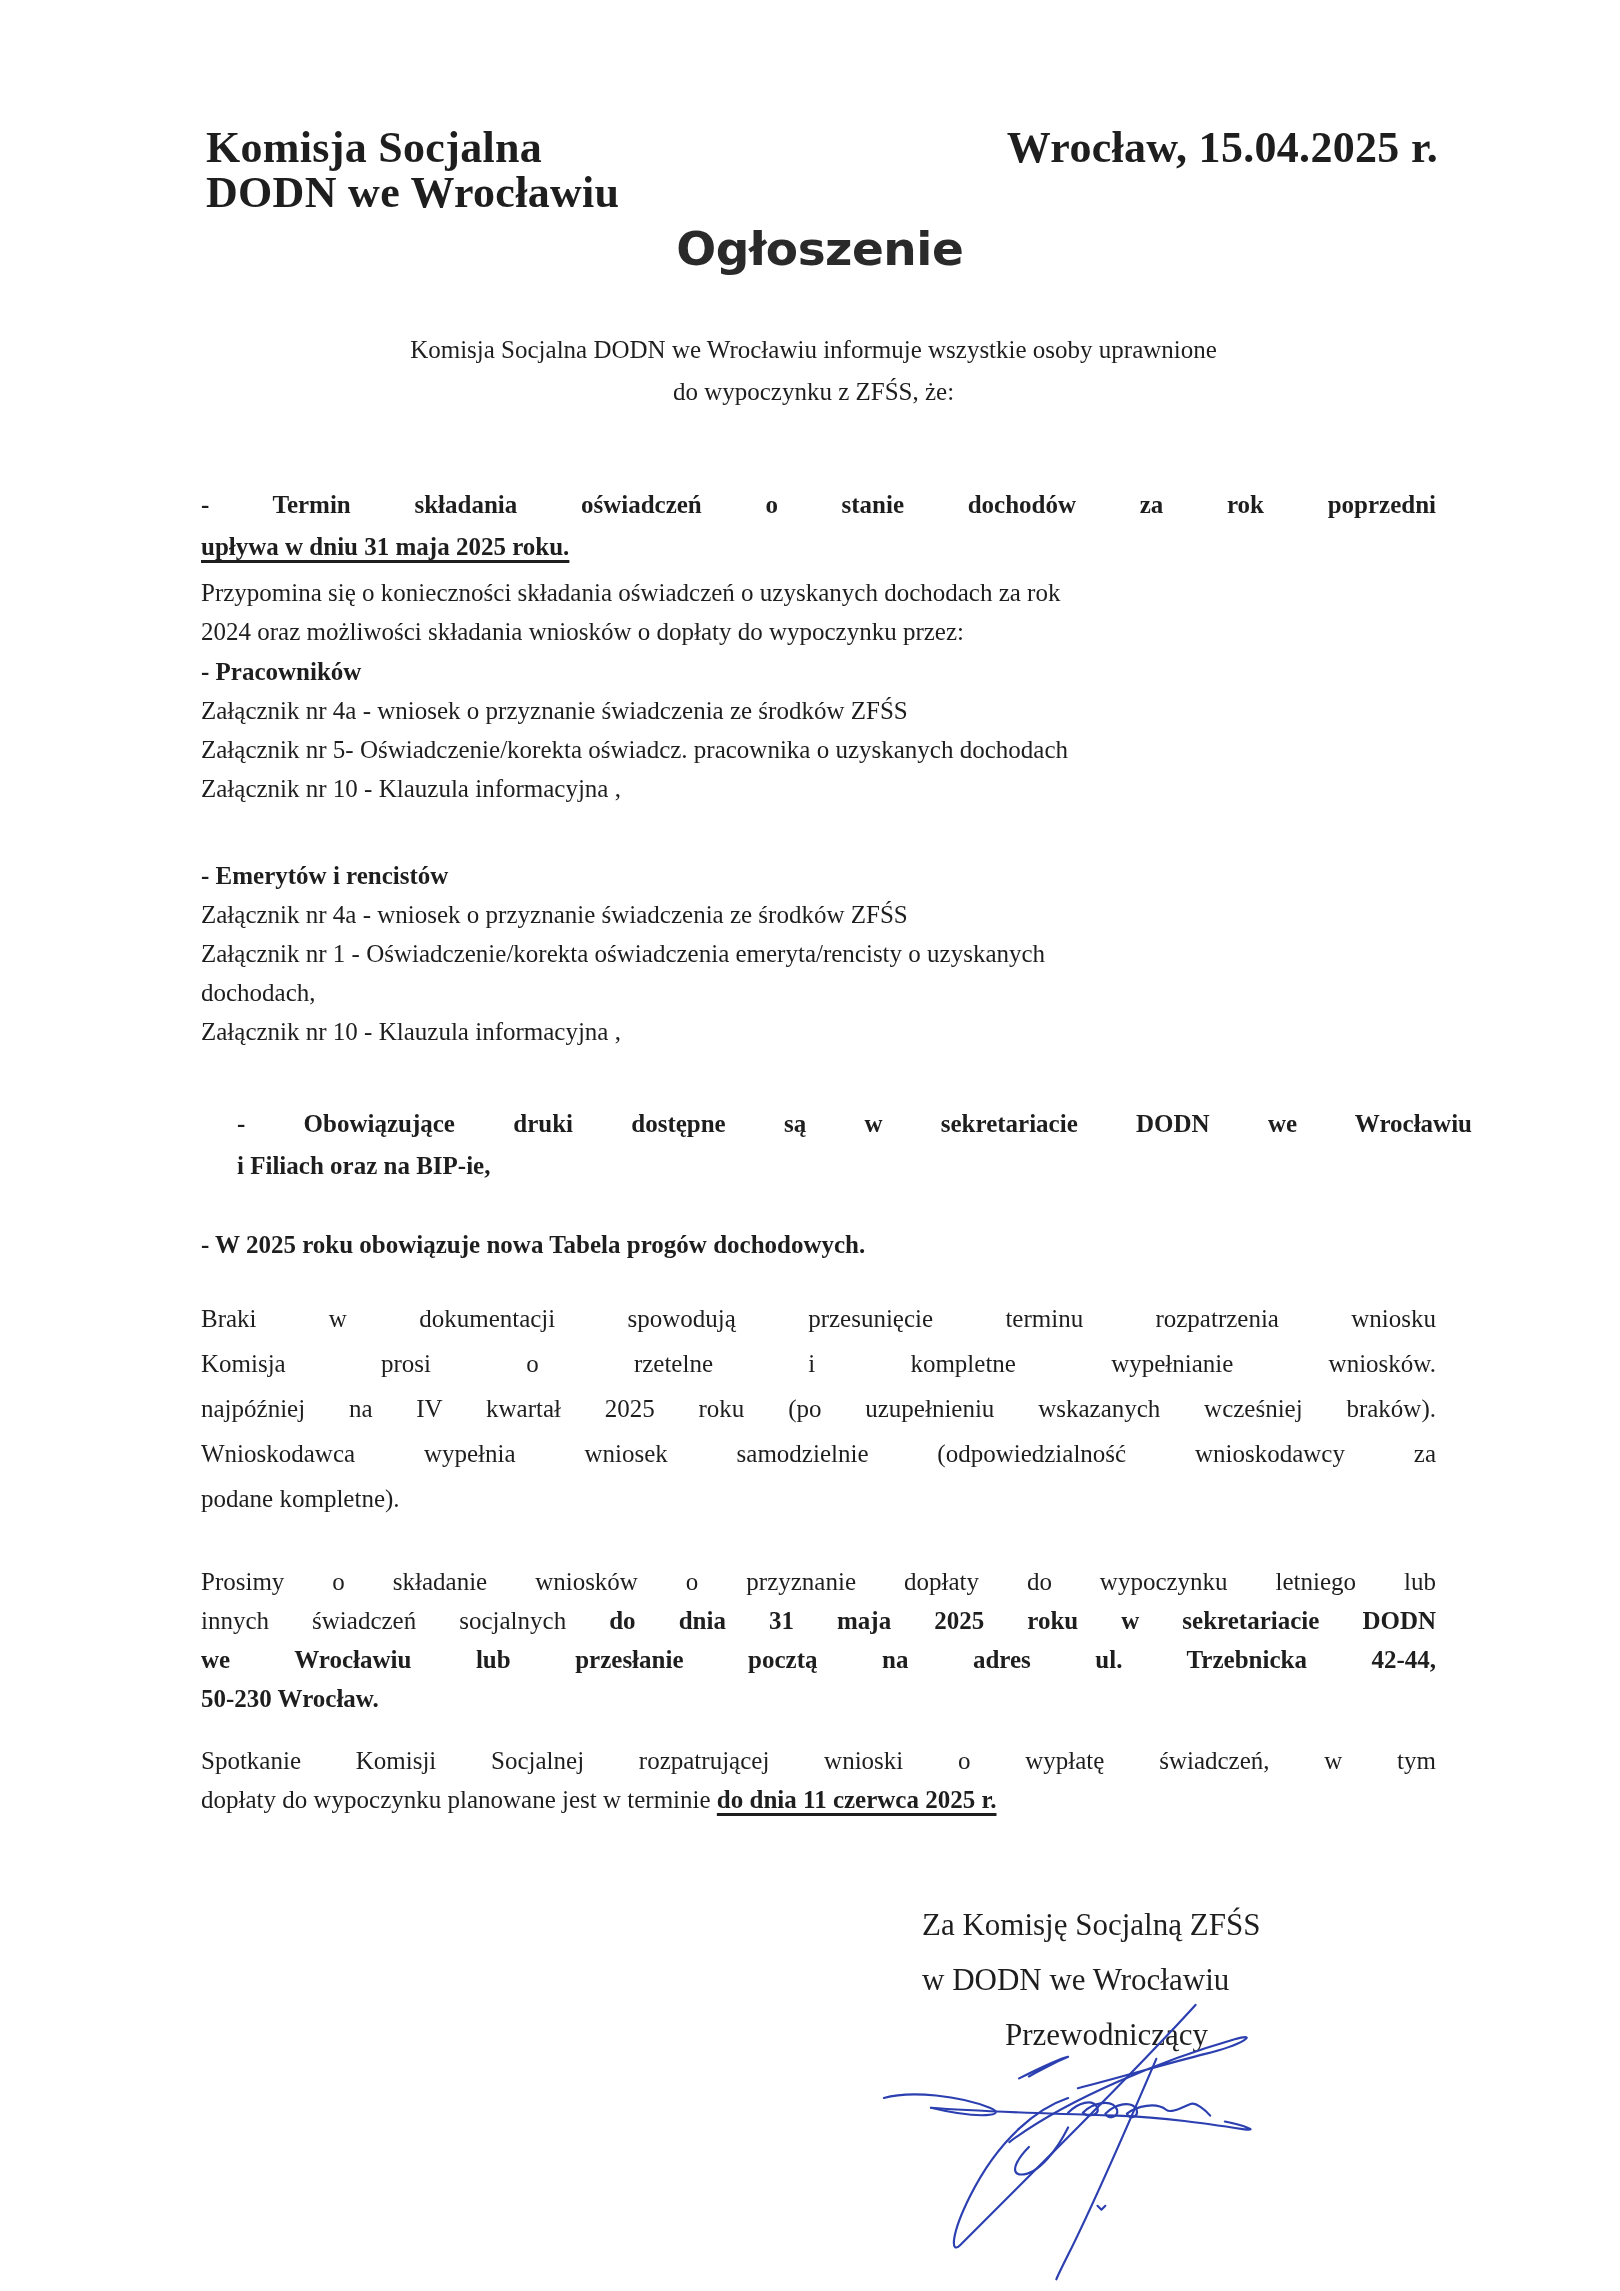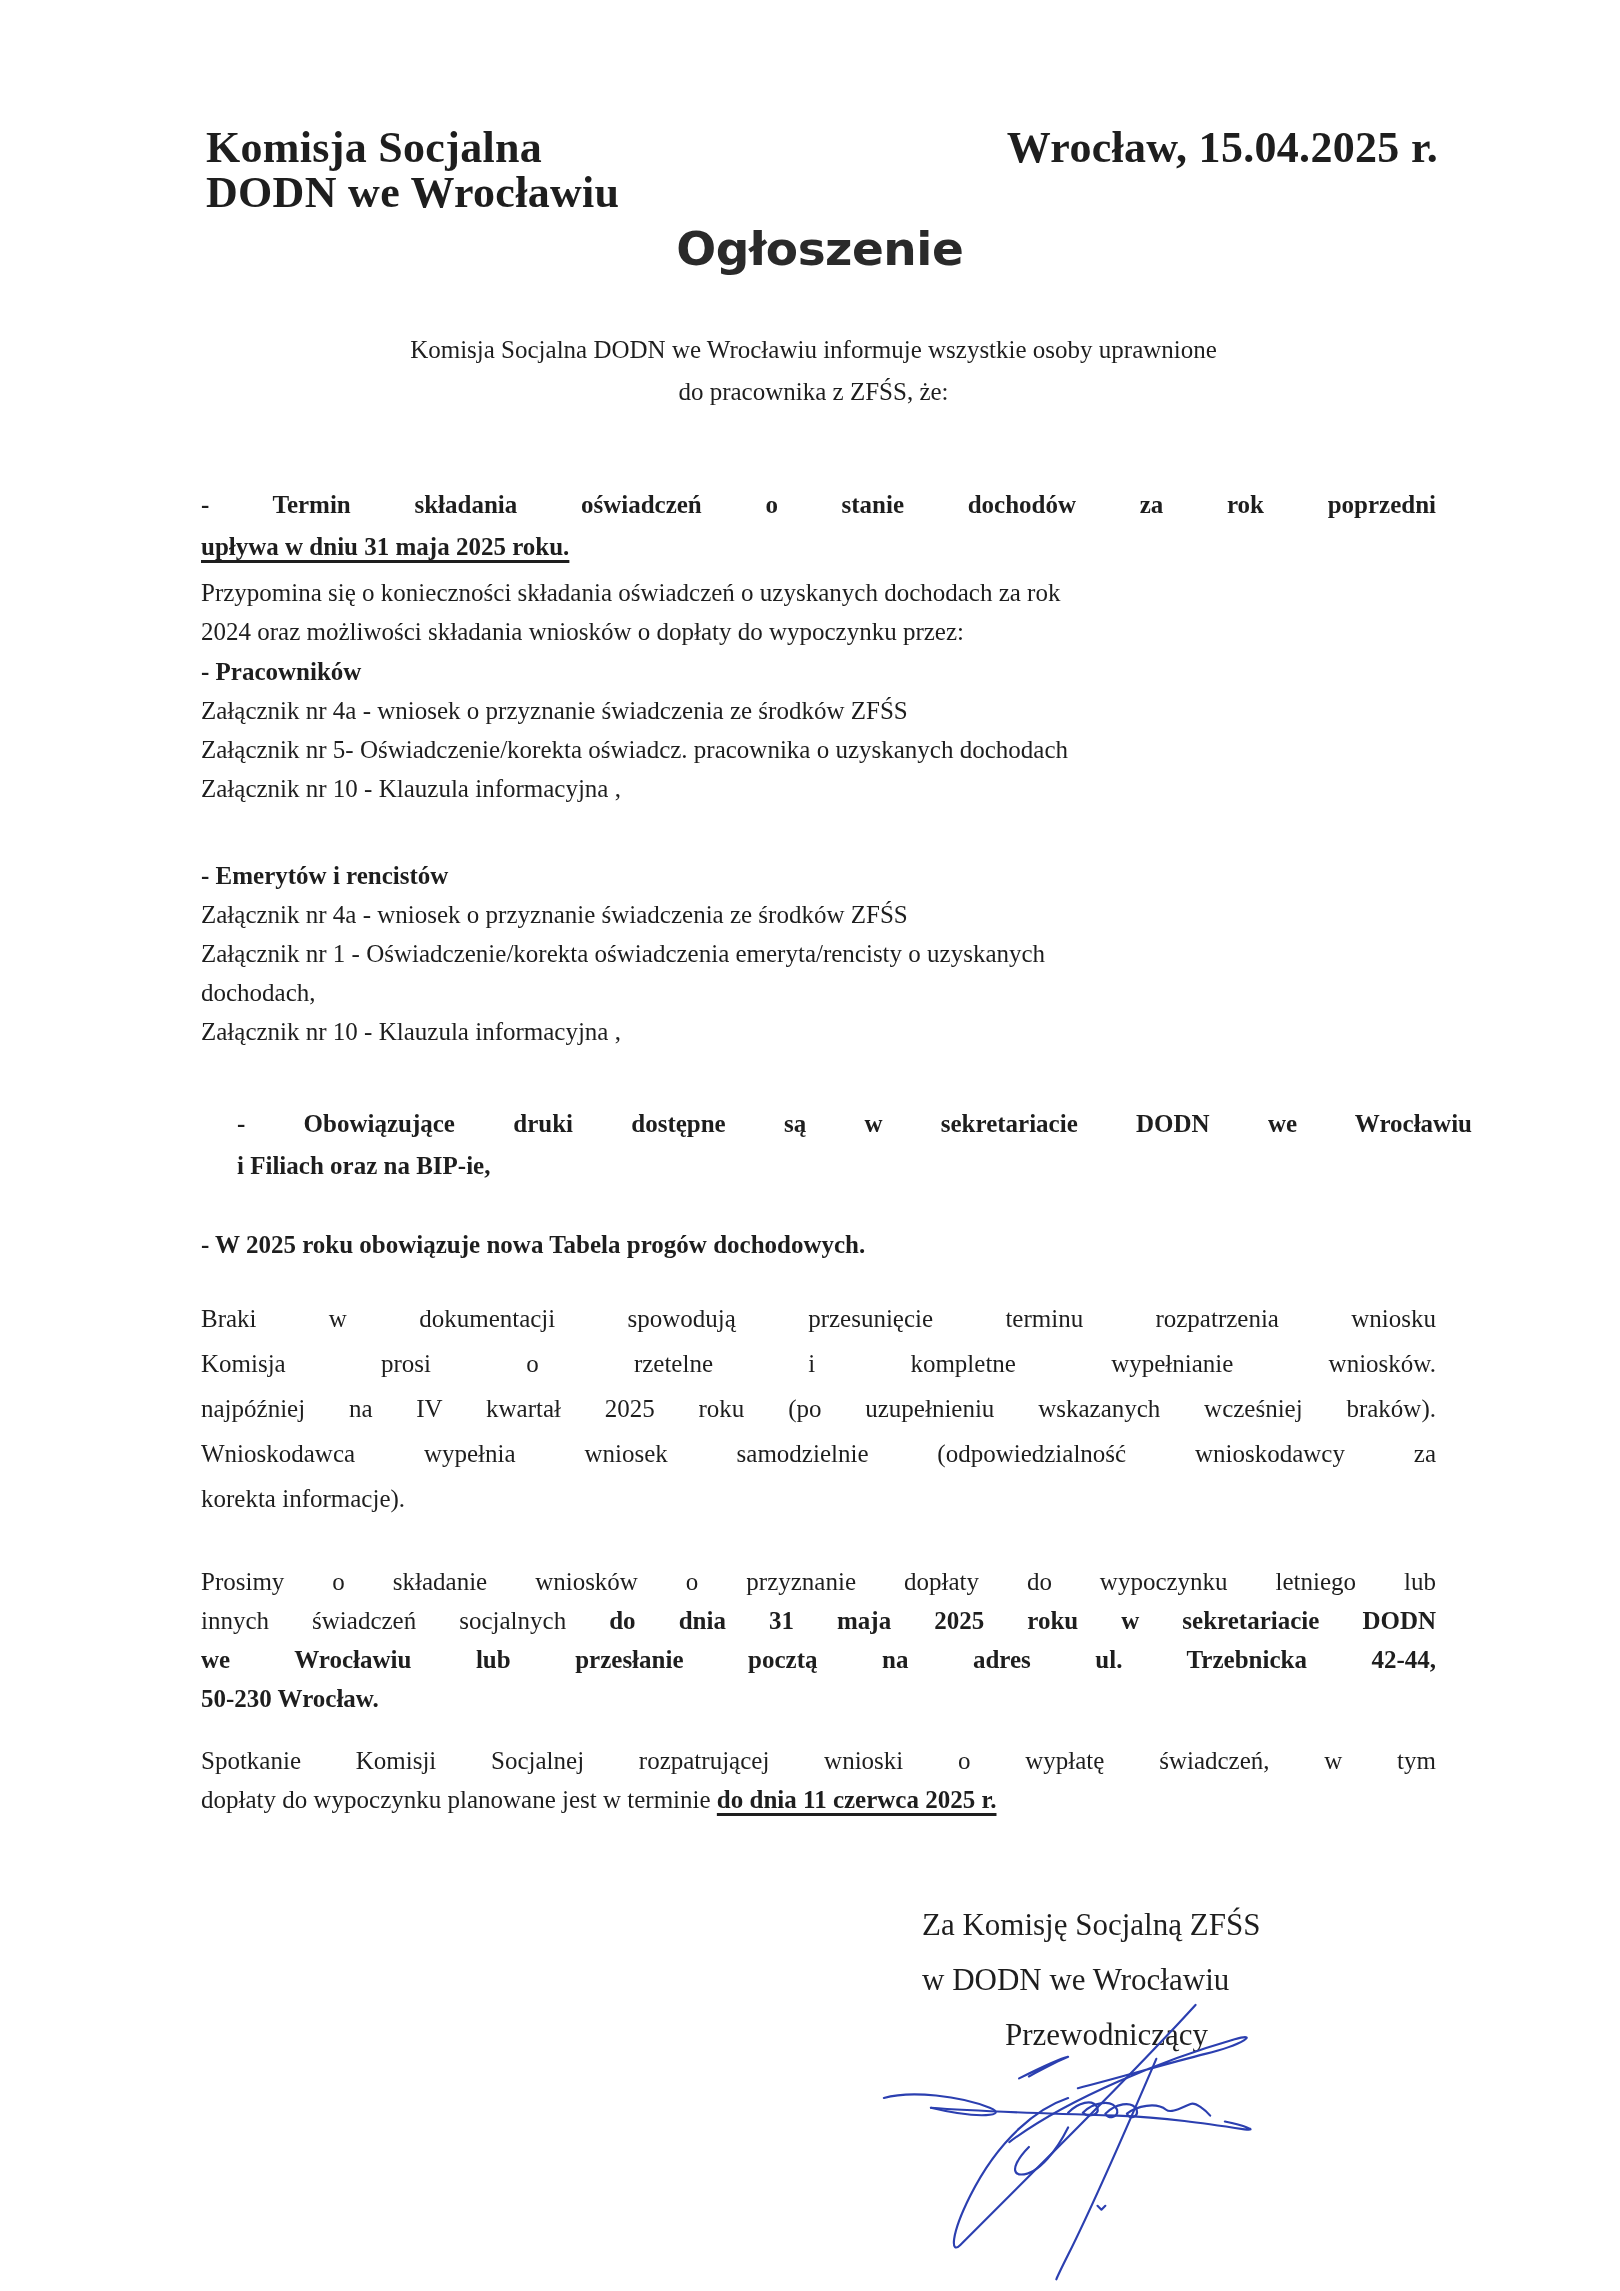--- a/index.html
+++ b/index.html
@@ -27,21 +27,21 @@
   <div class="abs hdr" style="left:206px; top:125px;">
     <div>Komisja Socjalna</div>
     <div>DODN we Wrocławiu</div>
   </div>
   <div class="abs hdr" style="right:182px; top:125px;">Wrocław, 15.04.2025 r.</div>
 
   <div class="abs title" style="left:0; width:1620px; top:221px; text-align:center; padding-left:9.8px;">Ogłoszenie</div>
 
   <div class="abs p center" style="left:196px; width:1235px; top:329px; line-height:42px;">
     <div>Komisja Socjalna DODN we Wrocławiu informuje wszystkie osoby uprawnione</div>
-    <div>do pracownika z ZFŚS, że:</div>
+    <div>do wypoczynku z ZFŚS, że:</div>
   </div>
 
   <div class="abs p b" style="left:201px; width:1235px; top:450px; line-height:42px;margin-top:34px;">
     <div class="justlast">- Termin składania oświadczeń o stanie dochodów za rok poprzedni</div>
     <div><span class="u">upływa w dniu 31 maja 2025 roku.</span></div>
   </div>
 
   <div class="abs p" style="left:201px; width:1235px; top:573px;">
     <div class="line">Przypomina się o konieczności składania oświadczeń o uzyskanych dochodach za rok</div>
     <div class="line">2024 oraz możliwości składania wniosków o  dopłaty do wypoczynku   przez:</div>
@@ -67,21 +67,21 @@
     <div>i Filiach  oraz na BIP-ie,</div>
   </div>
 
   <div class="abs p b" style="left:201px; top:1225px;">- W 2025 roku  obowiązuje  nowa Tabela progów dochodowych.</div>
 
   <div class="abs p" style="left:201px; width:1235px; top:1296px; line-height:45px;">
     <div class="justlast">Braki w dokumentacji spowodują przesunięcie terminu rozpatrzenia wniosku</div>
     <div class="justlast">Komisja prosi o rzetelne i kompletne wypełnianie wniosków.</div>
     <div class="justlast">najpóźniej na IV kwartał 2025 roku (po uzupełnieniu wskazanych wcześniej braków).</div>
     <div class="justlast">Wnioskodawca wypełnia wniosek samodzielnie (odpowiedzialność wnioskodawcy za</div>
-    <div>korekta informacje).</div>
+    <div>podane kompletne).</div>
   </div>
 
   <div class="abs p" style="left:201px; width:1235px; top:1562px;">
     <div class="justlast">Prosimy o składanie wniosków o przyznanie dopłaty do wypoczynku letniego lub</div>
     <div class="justlast"><span>innych świadczeń socjalnych </span><span class="b">do dnia  31 maja 2025 roku w sekretariacie DODN</span></div>
     <div class="justlast b">we Wrocławiu lub przesłanie pocztą na adres ul. Trzebnicka 42-44,</div>
     <div class="b">50-230 Wrocław.</div>
   </div>
 
   <div class="abs p" style="left:201px; width:1235px; top:1741px;">

